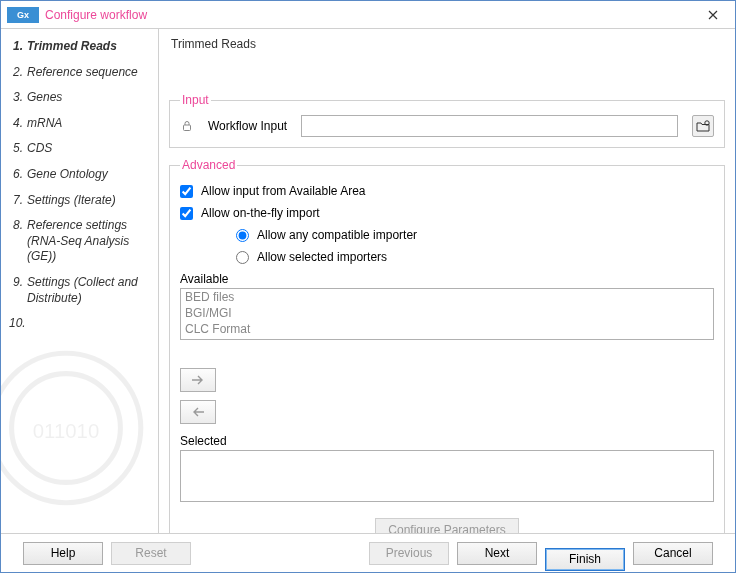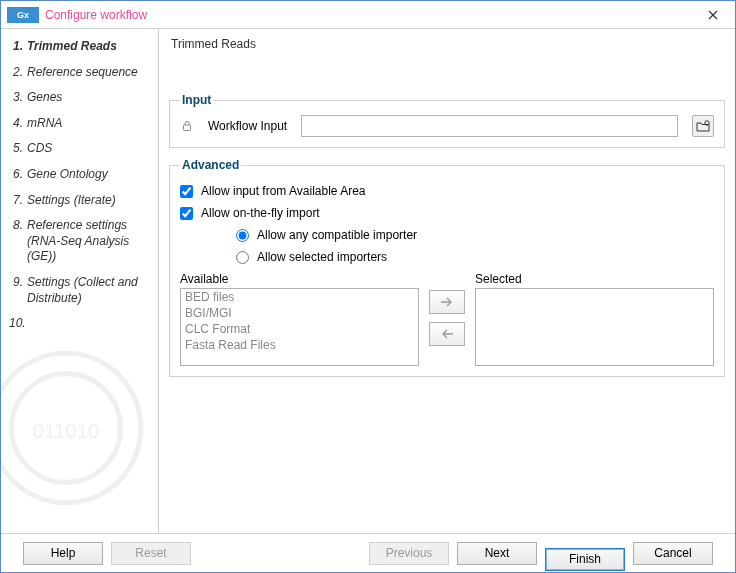--- a/index.html
+++ b/index.html
@@ -12,33 +12,33 @@
   .body { flex: 1; display: flex; border-bottom: 1px solid #d0d0d0; overflow: hidden; }
   .sidebar { width: 158px; border-right: 1px solid #d0d0d0; padding: 10px 4px 4px 8px; position: relative; overflow: hidden; }
   .step-row { display: flex; margin-bottom: 10px; font-style: italic; color: #333; line-height: 1.3; }
   .step-row.current { font-weight: bold; }
   .step-num { width: 18px; flex-shrink: 0; text-align: right; padding-right: 4px; }
   .step-label { flex: 1; }
   .watermark { position: absolute; bottom: 20px; left: -20px; width: 170px; height: 170px; opacity: 0.06; pointer-events: none; }
   .main { flex: 1; display: flex; flex-direction: column; padding: 8px 10px 10px 10px; }
   .page-title { color: #333; margin-bottom: 42px; padding-left: 2px; }
   fieldset { border: 1px solid #d0d0d0; margin: 0 0 10px 0; padding: 8px 10px 10px 10px; }
-  legend { color: #0c4a6e; padding: 0 2px; font-weight: bold; }
+  legend { color: #ec4899; padding: 0 2px; }
   .row { display: flex; align-items: center; gap: 14px; }
   .lock-icon { width: 14px; height: 14px; display: inline-flex; align-items: center; justify-content: center; }
   .wf-label { color: #000; }
   .wf-input { flex: 1; height: 22px; border: 1px solid #b0b0b0; background: #fff; padding: 0 4px; }
   .browse-btn { width: 22px; height: 22px; border: 1px solid #b0b0b0; border-radius: 2px; background: #f0f0f0; display: flex; align-items: center; justify-content: center; cursor: pointer; }
   .cb-row { display: flex; align-items: center; gap: 6px; margin: 4px 0 8px 0; color: #000; }
   .cb-row input[type=checkbox], .cb-row input[type=radio] { margin: 0 2px 0 0; }
   .cb-row.indent { margin-left: 18px; padding-left: 38px; }
-  .picker { display: flex; gap: 10px; margin: 4px 0 0 0; }
+  .picker { display: flex; gap: 10px; margin: 4px 0 0 0; flex-direction: column; }
   .picker-col { flex: 1; display: flex; flex-direction: column; }
   .picker-col .hdr { color: #000; margin-bottom: 2px; }
-  .listbox { height: 78px; border: 1px solid #b0b0b0; background: #fff; overflow-y: scroll; color: #888; font-size: 11.5px; }
+  .listbox { height: 52px; border: 1px solid #b0b0b0; background: #fff; overflow-y: scroll; color: #888; font-size: 11.5px; }
   .listbox div { padding: 1px 4px; }
   .picker-mid { width: 36px; display: flex; flex-direction: column; gap: 8px; justify-content: flex-start; padding-top: 18px; }
   .arrow-btn { width: 36px; height: 24px; border: 1px solid #b0b0b0; background: linear-gradient(#fdfdfd,#ececec); display: flex; align-items: center; justify-content: center; color: #888; cursor: default; }
   .config-params { display: flex; justify-content: center; margin-top: 16px; }
   .btn { height: 23px; min-width: 80px; border: 1px solid #adadad; background: linear-gradient(#f8f8f8,#e8e8e8); color: #000; padding: 0 12px; cursor: pointer; display: inline-flex; align-items: center; justify-content: center; }
   .btn.disabled { color: #9a9a9a; background: #efefef; cursor: default; border-color: #cfcfcf; }
   .btn.default { border: 1px solid #2a78d0; box-shadow: inset 0 0 0 1px #7eb8f0; margin-top: 12px; }
   .footer { height: 38px; display: flex; align-items: center; padding: 0 22px; gap: 8px; }
   .footer .spacer { flex: 1; }
 </style>
@@ -168,20 +168,23 @@
                   <path d="M13 5 h-9 M7 1 l-4 4 l4 4" fill="none" stroke="#999" stroke-width="1.4"></path>
                 </svg>
             </div>
           </div>
           <div class="picker-col">
             <div class="hdr">Selected</div>
             <div class="listbox" id="selected-list"></div>
           </div>
         </div>
 
+        <div class="config-params">
+          <div class="btn disabled" style="min-width:130px;">Configure Parameters</div>
+        </div>
       </fieldset>
     </div>
   </div>
 
   <div class="footer">
     <div class="btn">Help</div>
     <div class="btn disabled">Reset</div>
     <div class="spacer"></div>
     <div class="btn disabled">Previous</div>
     <div class="btn">Next</div>

